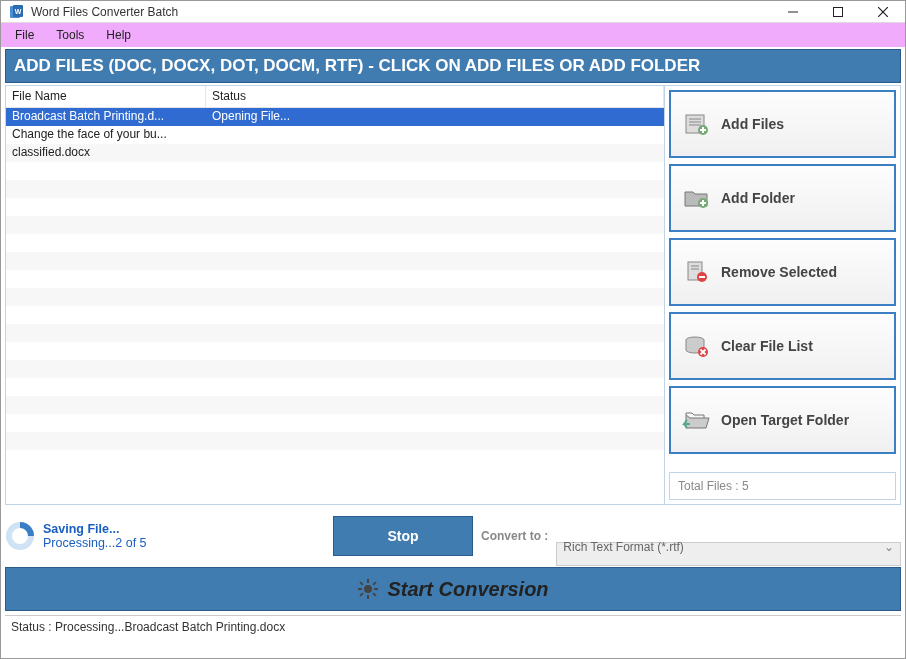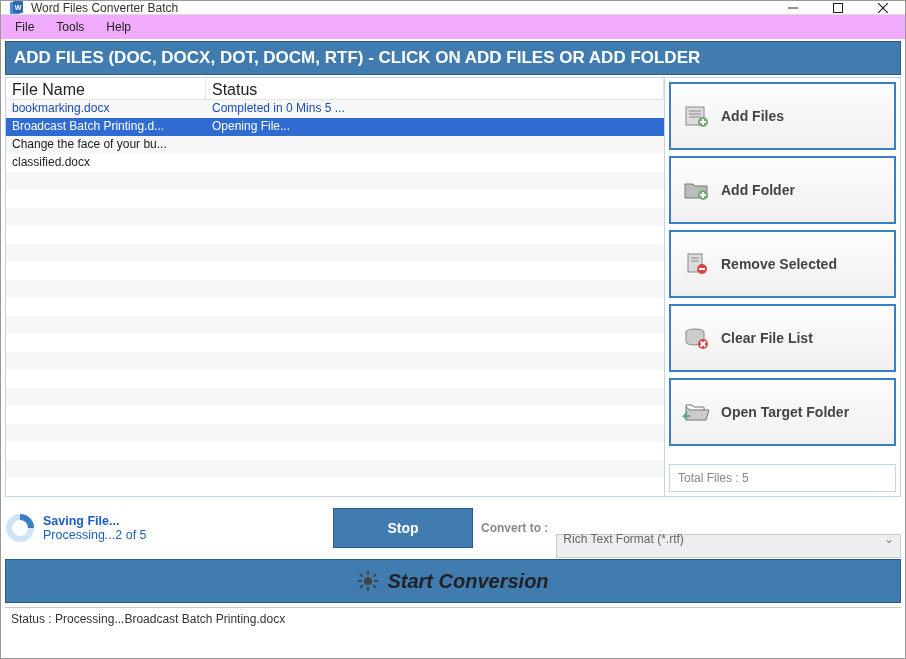--- a/index.html
+++ b/index.html
@@ -6,21 +6,21 @@
 body {
   font-family: "Segoe UI", Tahoma, sans-serif;
   font-size: 13px;
   background: #fff;
   width: 906px;
   height: 659px;
   overflow: hidden;
   border: 1px solid #999;
 }
 .titlebar {
-  height: 14px;
+  height: 22px;
   display: flex;
   align-items: center;
   padding: 0 0 0 8px;
   background: #fff;
   border-bottom: 1px solid #ddd;
 }
 .titlebar .app-icon {
   width: 16px; height: 16px;
   margin-right: 6px;
   display: flex; align-items: center; justify-content: center;
@@ -70,21 +70,21 @@
   display: flex;
   flex-direction: column;
   border-right: 1px solid #c0d4e6;
 }
 .file-table .header-row {
   display: flex;
   height: 22px;
 }
 .file-table .header-cell {
   padding: 3px 6px;
-  font-size: 16px;
+  font-size: 12px;
   color: #222;
   background: #fff;
   border-right: 1px solid #e5e5e5;
   border-bottom: 1px solid #e5e5e5;
 }
 .file-table .col-name { width: 200px; }
 .file-table .col-status { flex: 1; }
 
 .file-table .body {
   flex: 1;
@@ -279,24 +279,20 @@
 
 <div class="banner">ADD FILES (DOC, DOCX, DOT, DOCM, RTF) - CLICK ON ADD FILES OR ADD FOLDER</div>
 
 <div class="main-area">
   <div class="file-table">
     <div class="header-row">
       <div class="header-cell col-name">File Name</div>
       <div class="header-cell col-status">Status</div>
     </div>
     <div class="body" id="table-body">
-        <div class="row completed">
-          <div class="cell col-name">bookmarking.docx</div>
-          <div class="cell col-status">Completed in 0 Mins 5 ...</div>
-        </div>
         <div class="row selected">
           <div class="cell col-name">Broadcast Batch Printing.d...</div>
           <div class="cell col-status">Opening File...</div>
         </div>
         <div class="row normal">
           <div class="cell col-name">Change the face of your bu...</div>
           <div class="cell col-status"></div>
         </div>
         <div class="row normal">
           <div class="cell col-name">classified.docx</div>

